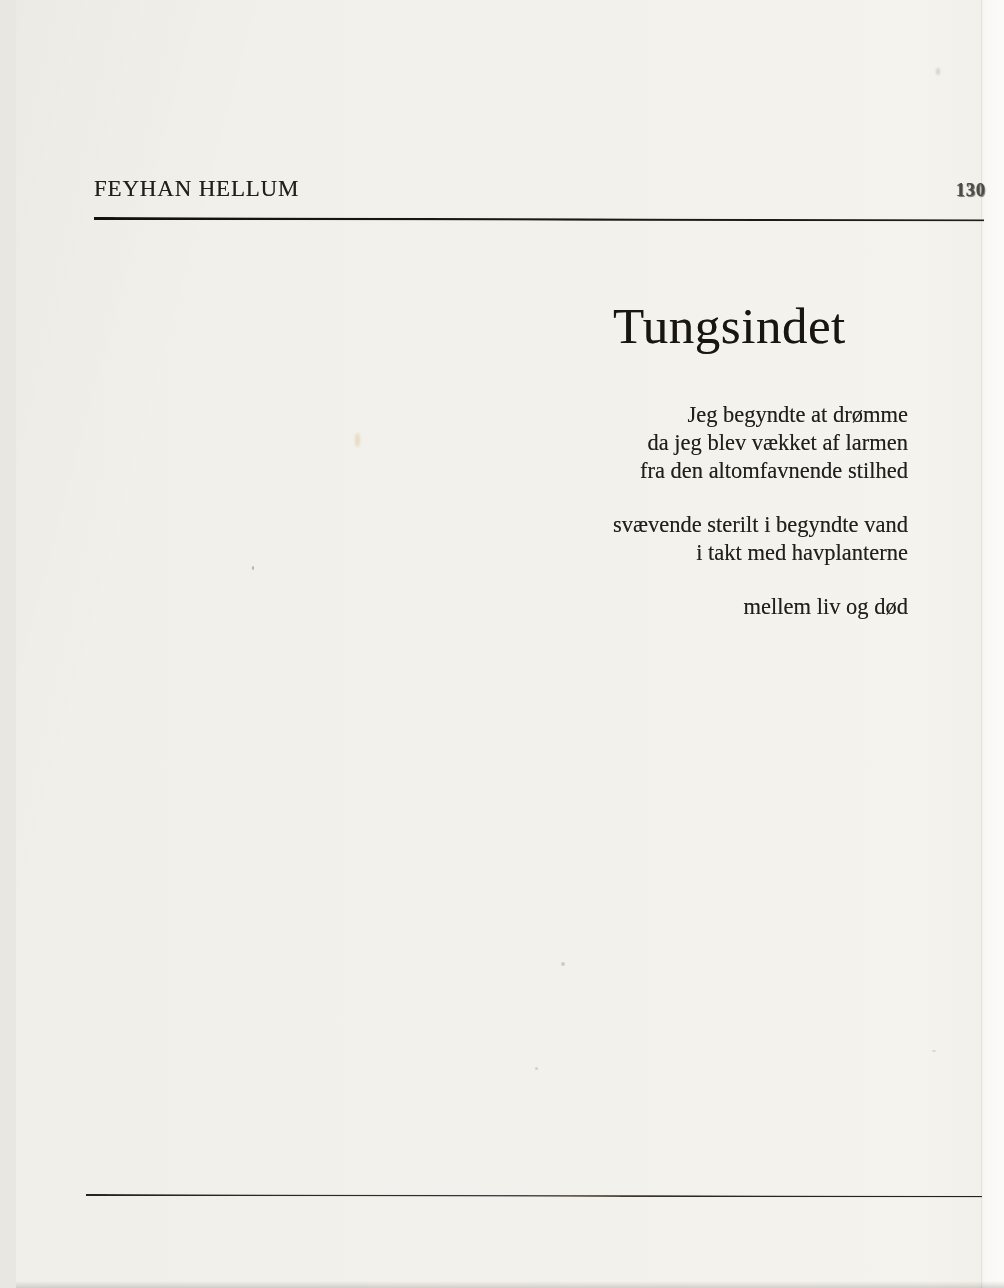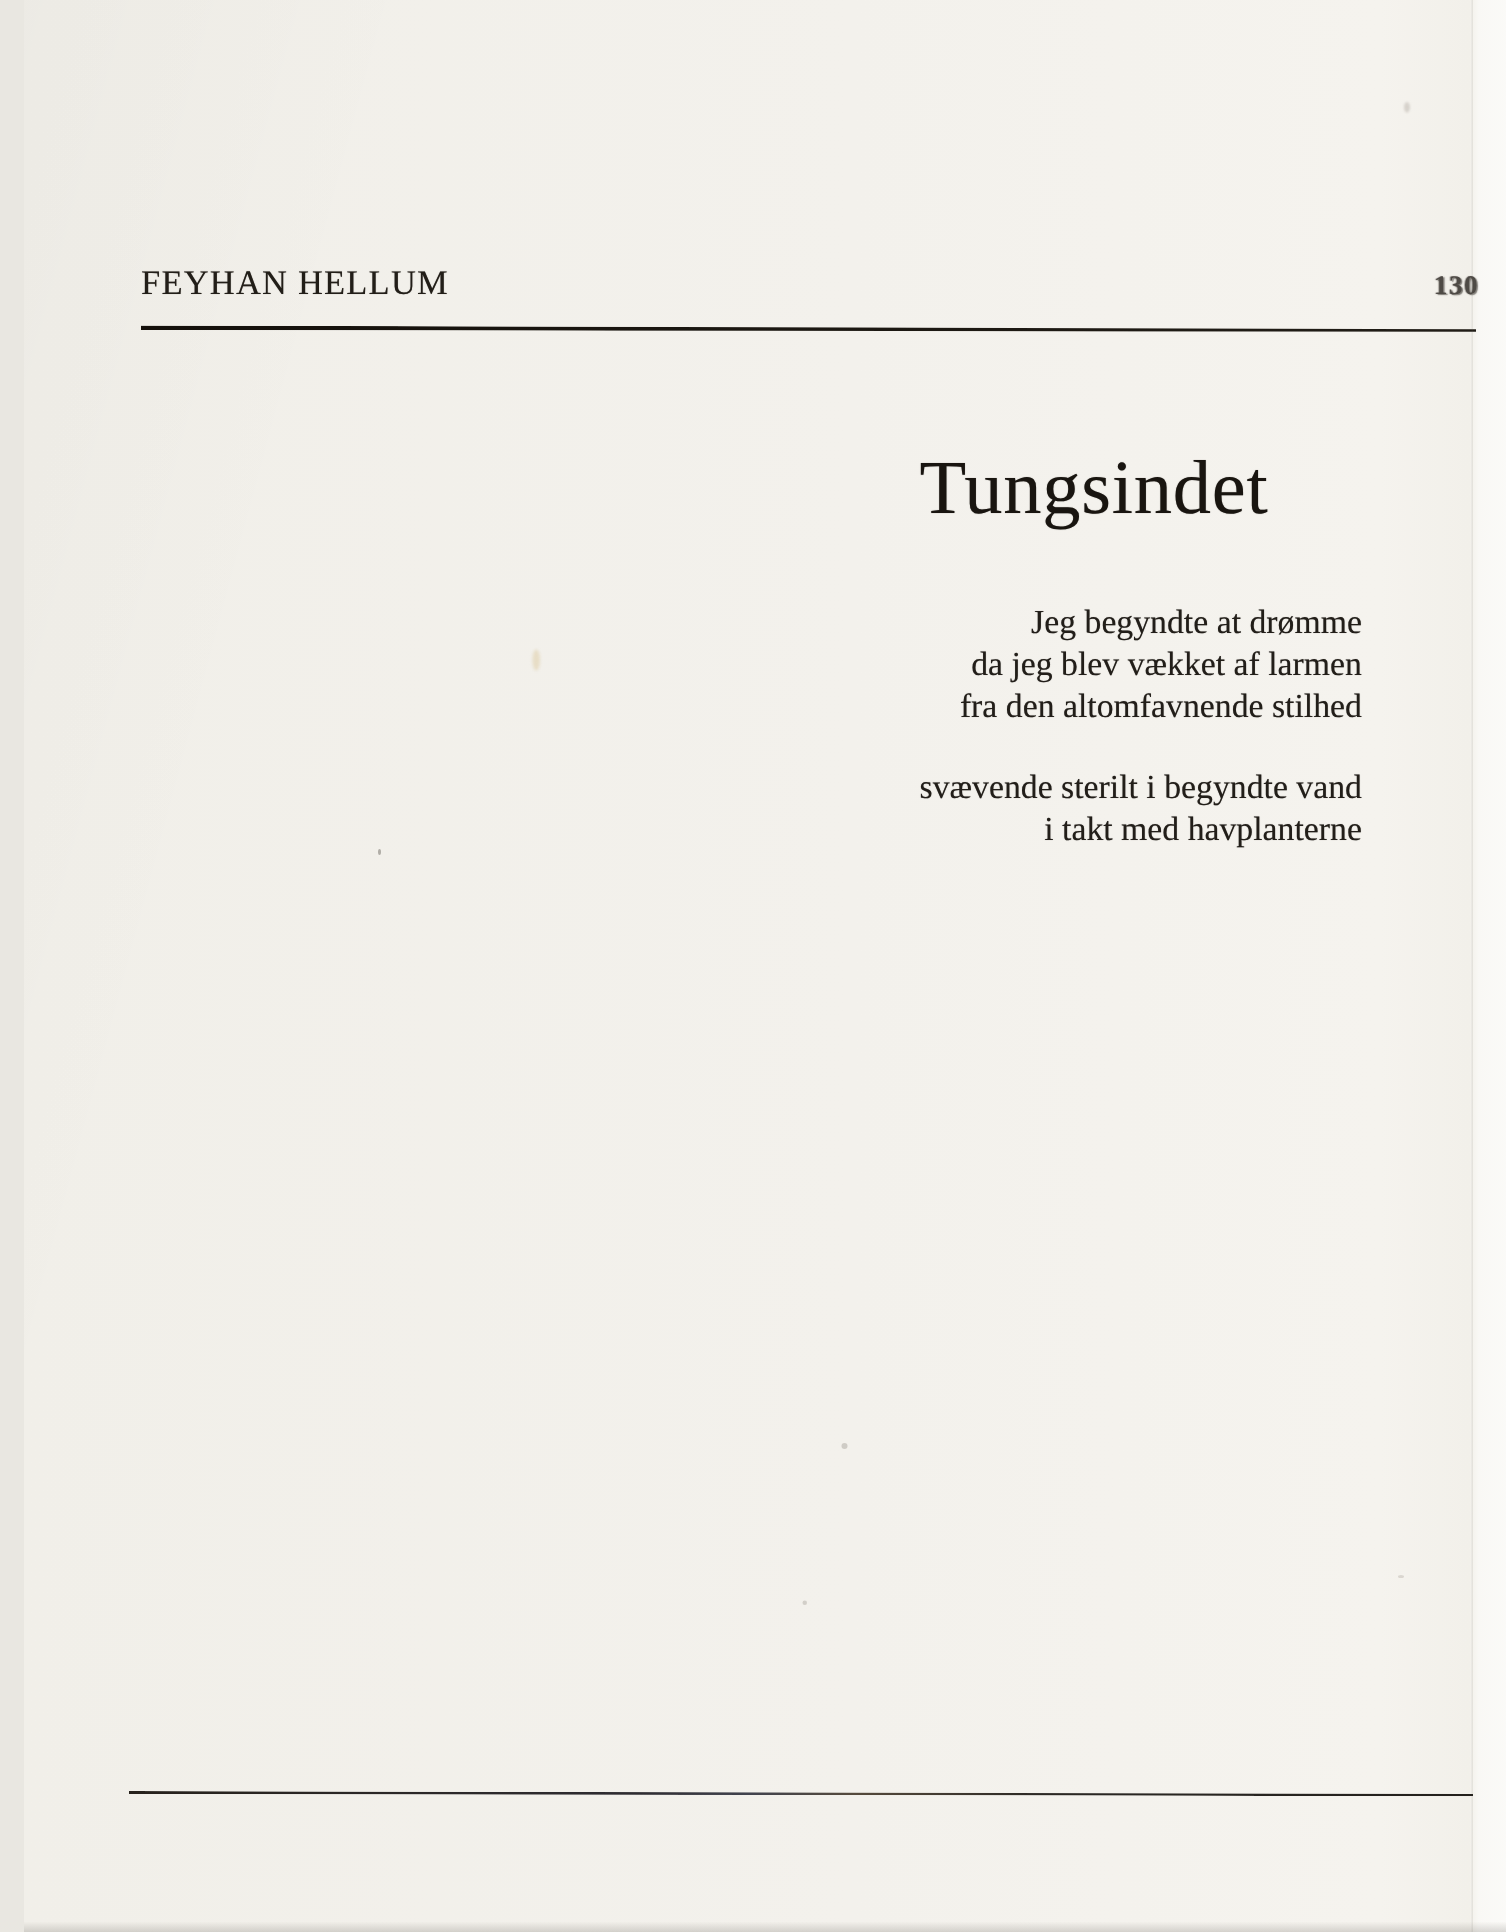--- a/index.html
+++ b/index.html
@@ -144,20 +144,23 @@
       <p>da jeg blev vækket af larmen</p>
       <p>fra den altomfavnende stilhed</p>
     </div>
 
     <div class="stanza">
       <p>svævende sterilt i begyndte vand</p>
       <p>i takt med havplanterne</p>
     </div>
 
 
+    <div class="stanza">
+      <p>mellem liv og død</p>
+    </div>
 
   </div>
 
   <div class="rule rule-bottom"></div>
 
   <div class="page-edge-line"></div>
   <div class="scan-edge-bottom"></div>
 
   <div class="speck speck-1"></div>
   <div class="speck speck-2"></div>

